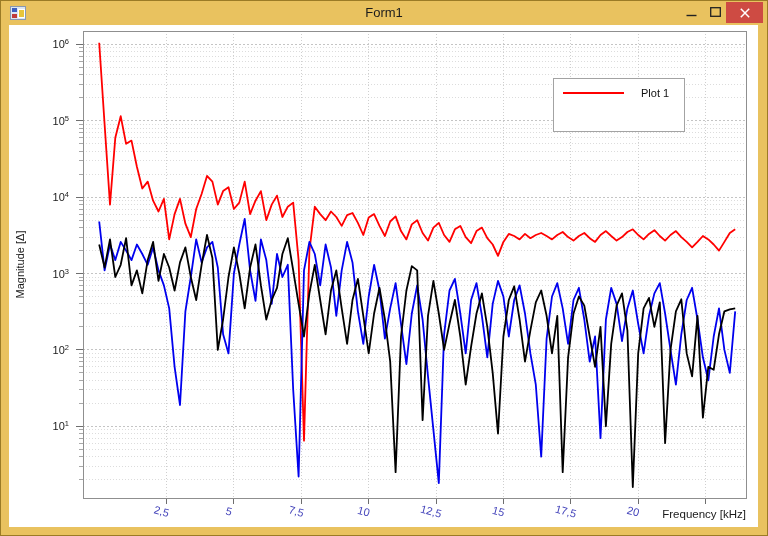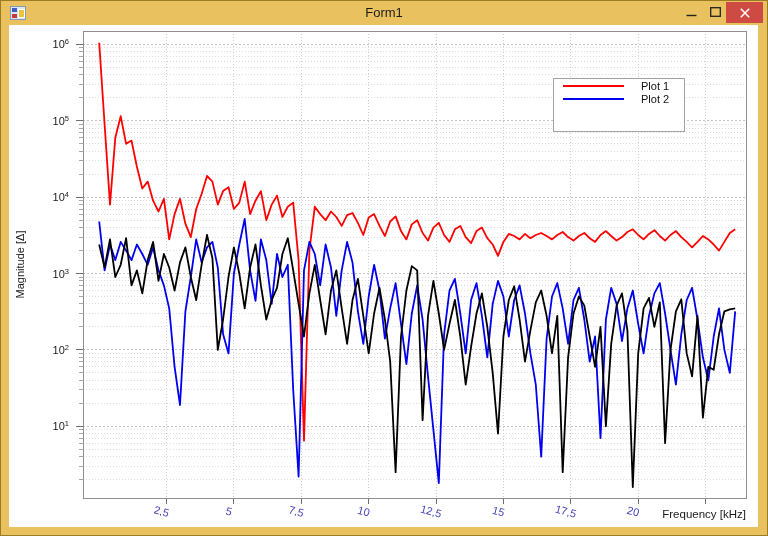--- a/index.html
+++ b/index.html
@@ -9,21 +9,21 @@
   .title-text{position:absolute;left:0;top:0;width:100%;height:24px;line-height:24px;
     text-align:center;font-size:13px;color:#1b1b1b;}
   .app-icon{position:absolute;left:9px;top:4px;width:16px;height:16px;}
   .winbtn{position:absolute;top:0;height:22px;display:flex;align-items:center;justify-content:center;cursor:default;}
   .btn-min{left:679px;width:23px;}
   .btn-max{left:703px;width:23px;}
   .btn-close{left:725px;top:1px;width:37px;height:21px;background:#ce4b43;}
   .client{position:absolute;left:8px;top:24px;width:749px;height:502px;background:#ffffff;}
   .chart-svg{position:absolute;left:0;top:0;}
   .legend{position:absolute;left:544px;top:53px;width:132px;height:54px;background:#ffffff;
-    border:1px solid #a3a3a3;box-sizing:border-box;}
+    border:1px solid #a3a3a3;box-sizing:border-box;padding-top:7px;}
   .legend-row{display:flex;align-items:center;height:13px;padding-left:9px;}
   .legend-line{display:inline-block;width:61px;height:2px;background:#000;}
   .legend-label{margin-left:17px;font-size:11px;color:#111;}
 </style>
 </head>
 <body>
 
 <div class="window">
 
   <div class="titlebar">
@@ -206,20 +206,16 @@
         <polyline points="90.2,219.5 95.6,242.5 101.0,214.4 106.3,252.0 111.7,239.8 117.1,213.2 122.5,260.4 127.9,245.4 133.3,268.4 138.7,235.1 144.1,216.9 149.5,255.9 154.9,229.0 160.2,242.5 165.6,265.5 171.0,237.4 176.4,222.4 181.8,252.0 187.2,275.0 192.6,239.8 198.0,210.0 203.4,233.0 208.8,324.9 214.1,294.5 219.5,252.0 224.9,222.4 230.3,248.5 235.7,283.4 241.1,242.5 246.5,219.5 251.9,260.4 257.3,294.5 262.7,275.0 268.0,262.8 273.4,229.0 278.8,213.2 284.2,245.4 289.6,278.9 295.0,311.5 300.4,268.4 305.8,239.8 311.2,275.0 316.6,309.3 322.0,265.5 327.3,245.4 332.7,283.4 338.1,318.9 343.5,275.0 348.9,253.9 354.3,290.8 359.7,328.4 365.1,288.5 370.5,262.8 375.9,294.5 381.2,336.7 386.6,447.2 392.0,311.5 397.4,265.5 402.8,241.1 408.2,245.4 413.6,395.2 419.0,290.8 424.4,255.9 429.8,288.5 435.1,324.9 440.5,298.8 445.9,275.0 451.3,311.5 456.7,359.7 462.1,321.7 467.5,288.5 472.9,268.4 478.3,301.9 483.7,347.9 489.0,408.7 494.4,311.5 499.8,275.0 505.2,261.3 510.6,294.5 516.0,336.7 521.4,305.4 526.8,277.3 532.2,265.5 537.6,290.8 543.0,328.4 548.3,290.8 553.7,447.2 559.1,332.3 564.5,288.5 569.9,271.5 575.3,280.6 580.7,311.5 586.1,341.8 591.5,301.9 596.9,401.3 602.2,318.9 607.6,280.6 613.0,268.4 618.4,305.4 623.8,462.0 629.2,328.4 634.6,283.4 640.0,272.9 645.4,301.9 650.8,277.3 656.1,418.2 661.5,324.9 666.9,286.3 672.3,274.3 677.7,328.4 683.1,351.4 688.5,290.8 693.9,392.6 699.3,341.8 704.7,344.7 710.0,309.3 715.4,286.3 720.8,284.3 726.2,283.4" fill="none" stroke="#000000" stroke-width="1.8" clip-path="url(#plotclip)" stroke-linejoin="round"></polyline>
         <text x="737" y="493" text-anchor="end" font-size="11.5" fill="#1a1a1a" font-family="&quot;Liberation Sans&quot;, sans-serif">Frequency [kHz]</text>
         <text x="15" y="239.5" text-anchor="middle" font-size="11" fill="#1a1a1a" font-family="&quot;Liberation Sans&quot;, sans-serif" transform="rotate(-90 15 239.5)">Magnitude [Δ]</text>
       </svg>
 
     <div class="legend">
       <div class="legend-row">
         <span class="legend-line" style="background: rgb(255, 0, 0);"></span>
         <span class="legend-label">Plot 1</span>
       </div>
-      <div class="legend-row">
-        <span class="legend-line" style="background: rgb(0, 0, 238);"></span>
-        <span class="legend-label">Plot 2</span>
-      </div>
     </div>
   </div>
 
 </div>
 
 </body></html>

